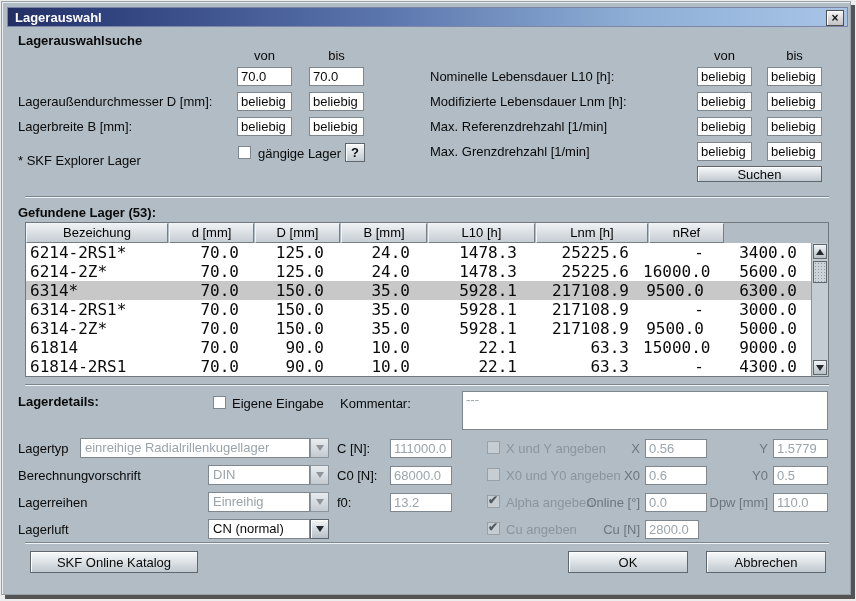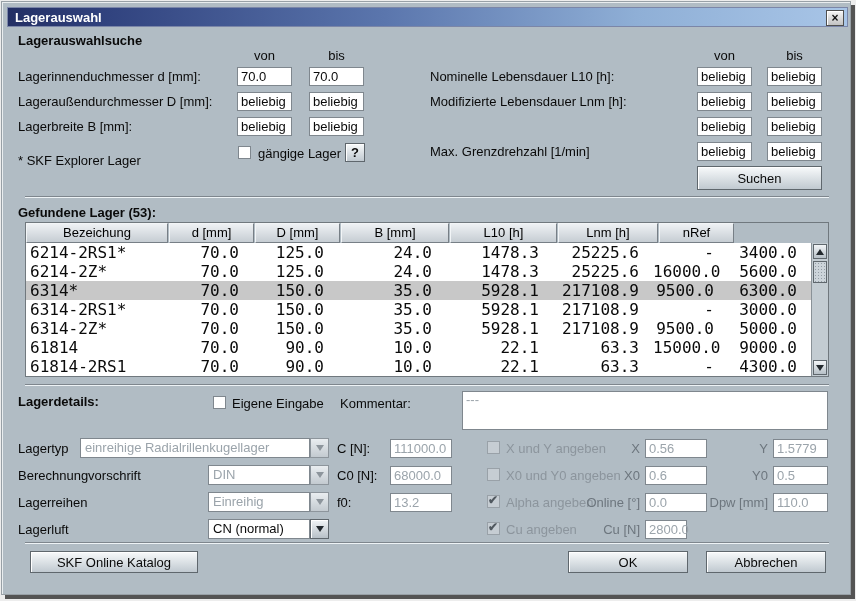--- a/index.html
+++ b/index.html
@@ -24,21 +24,21 @@
   .combo{position:absolute;height:20px;}
   .cval{position:absolute;left:0;top:0;bottom:0;right:19px;background:#fff;border:1px solid #7f878e;box-sizing:border-box;font-size:13px;padding:1px 4px;white-space:nowrap;overflow:hidden;color:#0a0a0a;}
   .cbtn{position:absolute;right:0;top:0;width:19px;height:20px;box-sizing:border-box;border:1px solid #5f676d;background:linear-gradient(#f2f5f7,#b7c0c7);box-shadow:inset 1px 1px 0 #fff;display:flex;align-items:center;justify-content:center;}
   .tri{width:0;height:0;border-left:4px solid transparent;border-right:4px solid transparent;border-top:6px solid #23292e;}
   .combo.dis .cval{color:#9ba4ab;}
   .combo.dis .tri{border-top-color:#8d959c;}
   .combo.dis .cbtn{background:linear-gradient(#e9edf0,#c3cad0);border-color:#8d959c;box-shadow:none;}
   .tbl{position:absolute;left:25px;top:222px;width:804px;height:155px;box-sizing:border-box;border:1px solid #70787e;background:#fff;}
   .thead{display:flex;height:20px;background:#b1bcc4;}
   .th{box-sizing:border-box;margin-right:1px;border:1px solid;border-color:#f2f5f7 #777f86 #777f86 #f2f5f7;background:linear-gradient(#eef1f4,#c6cdd3);font-size:13px;line-height:17px;text-align:center;overflow:hidden;flex-shrink:0;}
-  .c0{width:142px}.c1{width:85px}.c2{width:85px}.c3{width:108px}.c4{width:107px}.c5{width:100px}.c6{width:75px}.c7{flex:1;margin-right:0;}
+  .c0{width:142px}.c1{width:85px}.c2{width:85px}.c3{width:86px}.c4{width:107px}.c5{width:112px}.c6{width:75px}.c7{flex:1;margin-right:0;}
   .tbody{position:absolute;left:0;top:20px;right:17px;bottom:0;overflow:hidden;font-family:"DejaVu Sans Mono","Liberation Mono",monospace;font-size:16px;color:#0a0a0a;}
   .trow{display:flex;height:19px;line-height:19px;}
   .trow.sel{background:#c8c8c8;}
   .tc{box-sizing:border-box;text-align:right;padding-right:14px;overflow:hidden;flex-shrink:0;}
   .tc.first{text-align:left;padding-left:4px;padding-right:0;}
   .vscroll{position:absolute;top:20px;right:0;width:17px;bottom:0;background:#c3ccd2;border-left:1px solid #8a9298;box-sizing:border-box;}
   .sbtn{position:absolute;left:1px;right:1px;height:15px;box-sizing:border-box;border:1px solid #5f676d;background:linear-gradient(#f2f5f7,#b7c0c7);display:flex;align-items:center;justify-content:center;}
   .sbtn.up{top:1px}.sbtn.down{bottom:1px}
   .tri-up{width:0;height:0;border-left:4px solid transparent;border-right:4px solid transparent;border-bottom:6px solid #23292e;}
   .thumb{position:absolute;left:1px;right:1px;top:18px;height:22px;box-sizing:border-box;border:1px solid #5f676d;background-color:#ccd4da;background-image:radial-gradient(#939da5 25%,rgba(0,0,0,0) 26%);background-size:3px 3px;}
@@ -57,21 +57,20 @@
     </div>
   </div>
 
   <div class="lbl b" style="left:18px;top:33px">Lagerauswahlsuche</div>
 
   <div class="lbl ctr" style="left:237px;top:48px;width:55px">von</div>
   <div class="lbl ctr" style="left:309px;top:48px;width:55px">bis</div>
   <div class="lbl ctr" style="left:697px;top:48px;width:55px">von</div>
   <div class="lbl ctr" style="left:767px;top:48px;width:55px">bis</div>
 
-  <div class="lbl" style="left:18px;top:69px">Lagerinnenduchmesser d [mm]:</div>
   <input class="inp" style="left: 237px; top: 67px; width: 55px;" value="70.0">
   <input class="inp" style="left: 309px; top: 67px; width: 55px;" value="70.0">
 
   <div class="lbl" style="left:18px;top:94px">Lageraußendurchmesser D [mm]:</div>
   <input class="inp" style="left: 237px; top: 92px; width: 55px;" value="beliebig">
   <input class="inp" style="left: 309px; top: 92px; width: 55px;" value="beliebig">
 
   <div class="lbl" style="left:18px;top:119px">Lagerbreite B [mm]:</div>
   <input class="inp" style="left: 237px; top: 117px; width: 55px;" value="beliebig">
   <input class="inp" style="left: 309px; top: 117px; width: 55px;" value="beliebig">
@@ -85,28 +84,29 @@
   <div class="lbl" style="left:18px;top:153px">* SKF Explorer Lager</div>
 
   <div class="lbl" style="left:430px;top:69px">Nominelle Lebensdauer L10 [h]:</div>
   <input class="inp" style="left: 697px; top: 67px; width: 55px;" value="beliebig">
   <input class="inp" style="left: 767px; top: 67px; width: 55px;" value="beliebig">
 
   <div class="lbl" style="left:430px;top:94px">Modifizierte Lebensdauer Lnm [h]:</div>
   <input class="inp" style="left: 697px; top: 92px; width: 55px;" value="beliebig">
   <input class="inp" style="left: 767px; top: 92px; width: 55px;" value="beliebig">
 
+  <div class="lbl" style="left:430px;top:119px">Max. Referenzdrehzahl [1/min]</div>
   <input class="inp" style="left: 697px; top: 117px; width: 55px;" value="beliebig">
   <input class="inp" style="left: 767px; top: 117px; width: 55px;" value="beliebig">
 
   <div class="lbl" style="left:430px;top:144px">Max. Grenzdrehzahl [1/min]</div>
   <input class="inp" style="left: 697px; top: 142px; width: 55px;" value="beliebig">
   <input class="inp" style="left: 767px; top: 142px; width: 55px;" value="beliebig">
 
-  <div class="btn" style="left:697px;top:166px;width:125px;height:24px">
+  <div class="btn" style="left:697px;top:166px;width:125px;height:16px">
     <span>Suchen</span>
   </div>
 
   <div class="sep" style="left:25px;top:196px;width:804px"></div>
 
   <div class="lbl b" style="left:18px;top:205px">Gefundene Lager (53):</div>
 
   <div class="tbl">
     <div class="thead">
       <div class="th c0">Bezeichung</div>
@@ -263,21 +263,21 @@
     <div class="cval">CN (normal)</div>
     <div class="cbtn">
         <div class="tri"></div>
       </div>
   </div>
   <div class="cb dis" style="left:487px;top:522px">
     <span class="mark">✔</span>
   </div>
   <div class="lbl dim" style="left:506px;top:522px">Cu angeben</div>
   <div class="lbl flbl rt" style="left:560px;top:522px;width:80px">Cu [N]</div>
-  <div class="inp ro" style="left:645px;top:520px;width:42px">2800.0</div>
+  <div class="inp ro" style="left:645px;top:520px;width:54px">2800.0</div>
 
   <div class="sep" style="left:25px;top:542px;width:804px"></div>
   <div class="btn" style="left:30px;top:551px;width:168px;height:22px">
     <span>SKF Online Katalog</span>
   </div>
   <div class="btn" style="left:568px;top:551px;width:120px;height:22px">
     <span>OK</span>
   </div>
   <div class="btn" style="left:706px;top:551px;width:120px;height:22px">
     <span>Abbrechen</span>

